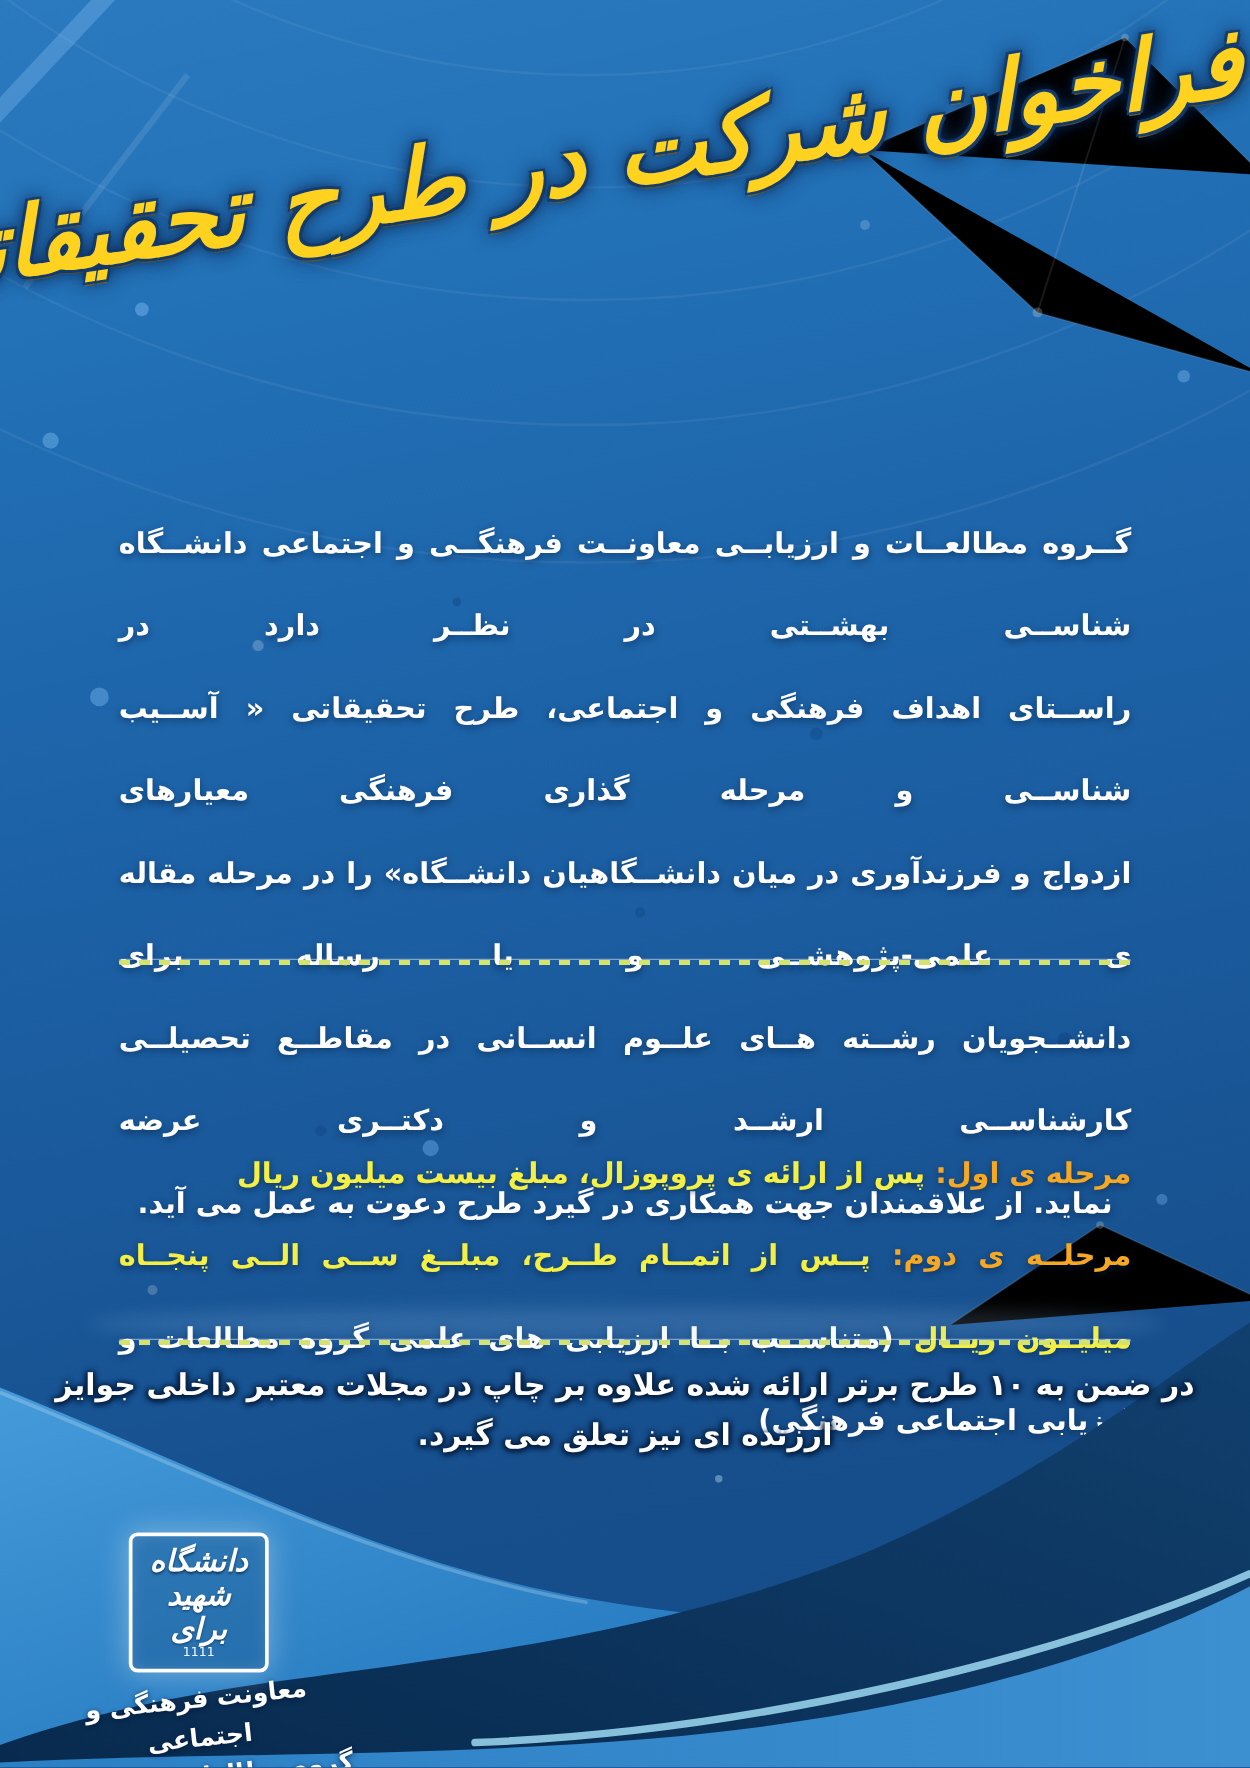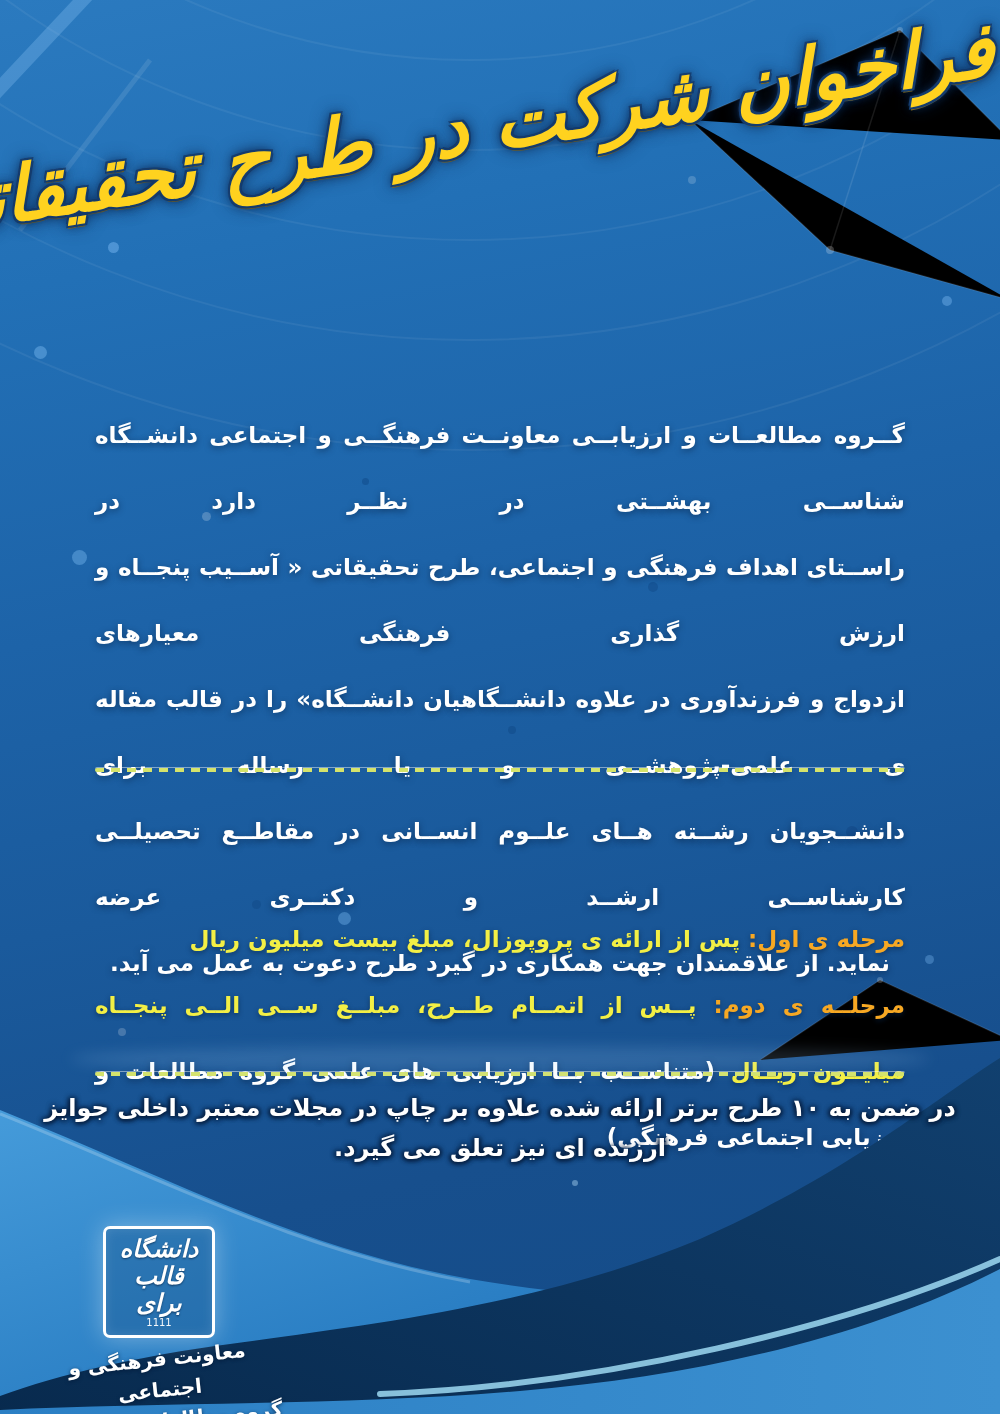--- a/index.html
+++ b/index.html
@@ -134,22 +134,22 @@
   <div class="dot" style="left:566px;top:1148px;width:10px;height:10px;background:rgba(190,230,255,.45)"></div>
   <div class="dot" style="left:572px;top:1180px;width:6px;height:6px;background:rgba(190,230,255,.4)"></div>
   <div class="dot" style="left:688px;top:176px;width:8px;height:8px;background:rgba(255,255,255,.18)"></div>
 
   <div class="title-wrap">
     <span class="title-inner">فراخوان شرکت در طرح تحقیقاتی</span>
   </div>
 
   <div class="rtl-block intro">
     <div class="jline">گــروه مطالعــات و ارزیابــی معاونــت فرهنگــی و اجتماعی دانشــگاه شناســی بهشــتی در نظــر دارد در</div>
-    <div class="jline">راســتای اهداف فرهنگی و اجتماعی، طرح تحقیقاتی « آســیب پنجــاه و ارزش گذاری فرهنگی معیارهای</div>
-    <div class="jline">ازدواج و فرزندآوری در علاوه دانشــگاهیان دانشــگاه» را در قالب مقاله ی علمی-پژوهشــی و یا رساله برای</div>
+    <div class="jline">راســتای اهداف فرهنگی و اجتماعی، طرح تحقیقاتی « آســیب شناســی و مرحله گذاری فرهنگی معیارهای</div>
+    <div class="jline">ازدواج و فرزندآوری در میان دانشــگاهیان دانشــگاه» را در مرحله مقاله ی علمی-پژوهشــی و یا رساله برای</div>
     <div class="jline">دانشــجویان رشــته هــای علــوم انســانی در مقاطــع تحصیلــی کارشناســی ارشــد و دکتــری عرضه</div>
     <div class="cline">نماید. از علاقمندان جهت همکاری در گیرد طرح دعوت به عمل می آید.</div>
   </div>
 
   <div class="sep sep1"></div>
 
   <div class="rtl-block support">
   </div>
 
   <div class="rtl-block stages">
@@ -187,21 +187,21 @@
     </defs>
     <path d="M0,66 C160,130 300,205 470,235 C660,268 840,258 1000,196 L1000,370 L0,370 Z" fill="url(#gBright)"></path>
     <path d="M1000,14 C930,58 850,128 700,195 C540,262 360,282 230,300 C140,312 60,330 0,352 L0,370 L1000,370 Z" fill="url(#gDark)"></path>
     <path d="M1000,225 C870,292 700,332 520,347 C340,362 160,358 0,366 L0,370 L1000,370 Z" fill="url(#gBottom)"></path>
     <path d="M380,350 C600,342 850,282 1000,215" fill="none" stroke="#9ed9f2" stroke-width="6" stroke-linecap="round" opacity="0.85"></path>
     <path d="M0,70 C160,134 300,208 470,238" fill="none" stroke="rgba(255,255,255,0.35)" stroke-width="3" opacity="0.6"></path>
   </svg>
 
   <div class="logo-box">
     <div class="l">دانشگاه</div>
-    <div class="l">قالب</div>
+    <div class="l">شهید</div>
     <div class="l">برای</div>
     <div class="y">1111</div>
   </div>
 
   <div class="footer-org">
     <div>معاونت فرهنگی و اجتماعی</div>
     <div>گروه مطالعات و ارزیابی</div>
   </div>
 
 </div>

